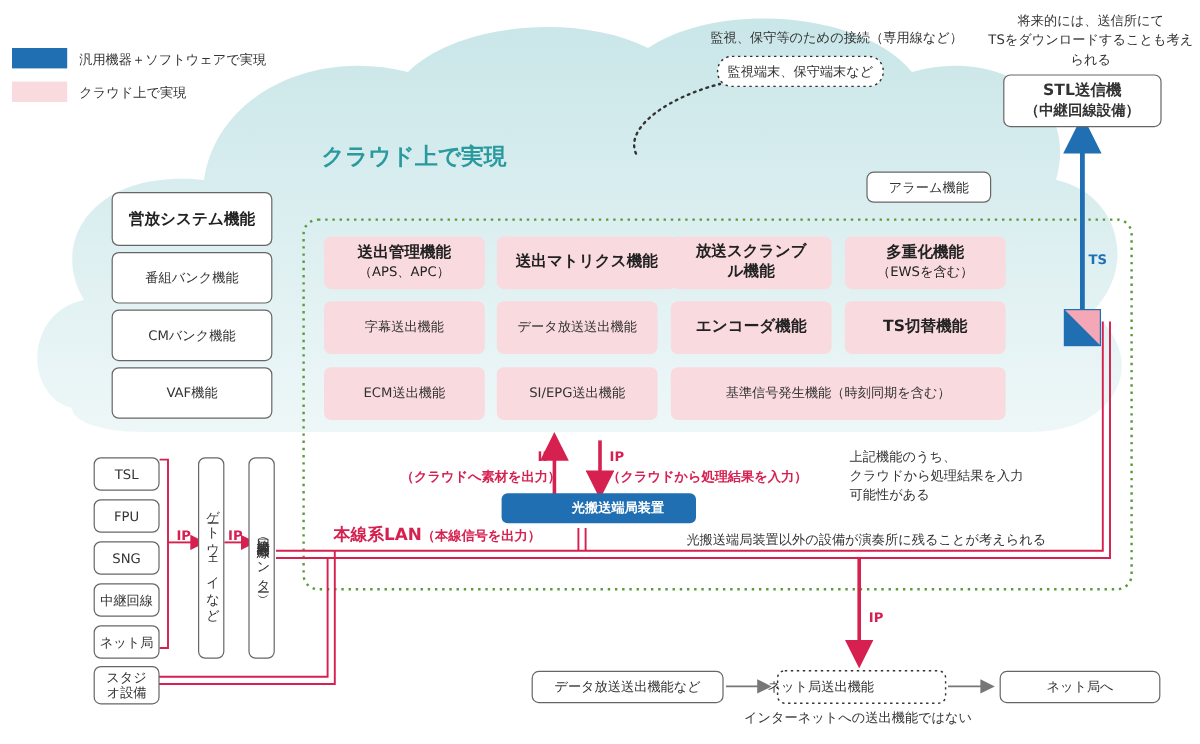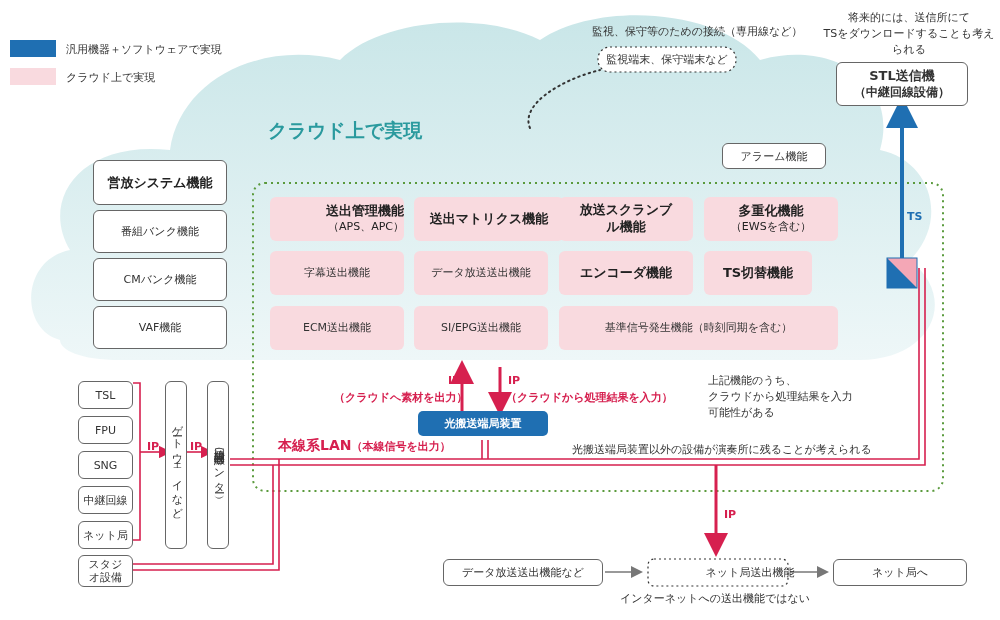--- a/index.html
+++ b/index.html
@@ -98,49 +98,49 @@
   <span>STL送信機</span>
   <span style="font-size:12px;">（中継回線設備）</span>
 </div>
 <div class="abs" style="left:907px;top:210px;font-size:11px;font-weight:bold;color:#1f6fb2;">TS</div>
 
 <div class="wbox" style="left:93px;top:160px;width:134px;height:45px;font-weight:bold;font-size:13px;color:#222;">営放システム機能</div>
 <div class="wbox" style="left:93px;top:210px;width:134px;height:43px;">番組バンク機能</div>
 <div class="wbox" style="left:93px;top:258px;width:134px;height:43px;">CMバンク機能</div>
 <div class="wbox" style="left:93px;top:306px;width:134px;height:43px;">VAF機能</div>
 
-<div class="pbox bold" style="left:270px;top:197px;width:134px;height:44px;flex-direction:column;align-items:flex-end;">
+<div class="pbox bold" style="left:270px;top:197px;width:134px;height:44px;flex-direction:column;">
   <span>送出管理機能</span>
   <span class="sub">（APS、APC）</span>
 </div>
 <div class="pbox bold" style="left:414px;top:197px;width:150px;height:44px;flex-direction:column;">
   <span>送出マトリクス機能</span>
 </div>
 <div class="pbox bold" style="left:559px;top:197px;width:134px;height:44px;padding:0 18px;">
   <span>放送スクランブル機能</span>
 </div>
 <div class="pbox bold" style="left:704px;top:197px;width:134px;height:44px;flex-direction:column;">
   <span>多重化機能</span>
   <span class="sub">（EWSを含む）</span>
 </div>
 
 <div class="pbox" style="left:270px;top:251px;width:134px;height:44px;">字幕送出機能</div>
 <div class="pbox" style="left:414px;top:251px;width:134px;height:44px;">データ放送送出機能</div>
 <div class="pbox bold" style="left:559px;top:251px;width:134px;height:44px;">エンコーダ機能</div>
-<div class="pbox bold" style="left:704px;top:251px;width:108px;height:44px;">TS切替機能</div>
+<div class="pbox bold" style="left:704px;top:251px;width:134px;height:44px;">TS切替機能</div>
 
 <div class="pbox" style="left:270px;top:306px;width:134px;height:44px;">ECM送出機能</div>
 <div class="pbox" style="left:414px;top:306px;width:134px;height:44px;">SI/EPG送出機能</div>
 <div class="pbox" style="left:559px;top:306px;width:279px;height:44px;">基準信号発生機能（時刻同期を含む）</div>
 
 <div class="ip" style="left:448px;top:374px;">IP</div>
 <div class="abs red" style="left:334px;top:390px;font-size:11px;font-weight:bold;">（クラウドへ素材を出力）</div>
 <div class="ip" style="left:508px;top:374px;">IP</div>
 <div class="abs red" style="left:506px;top:390px;font-size:11px;font-weight:bold;">（クラウドから処理結果を入力）</div>
-<div class="abs" style="left:418px;top:411px;width:130px;height:25px;background:#1f6fb2;border-radius:5px;color:#fff;font-size:11px;font-weight:bold;display:flex;align-items:center;justify-content:center;">光搬送端局装置</div>
+<div class="abs" style="left:418px;top:411px;width:130px;height:25px;background:#1f6fb2;border-radius:5px;color:#fff;font-size:11px;font-weight:bold;display:flex;align-items:center;justify-content:center;padding-left:32px;">光搬送端局装置</div>
 
 <div class="note" style="left:708px;top:373px;">
   <span>上記機能のうち、</span><br>
   <span>クラウドから処理結果を入力</span><br>
   <span>可能性がある</span>
 </div>
 <div class="note" style="left:572px;top:442px;">光搬送端局装置以外の設備が演奏所に残ることが考えられる</div>
 
 <div class="abs red" style="left:278px;top:437px;font-size:14px;font-weight:bold;white-space:nowrap;">
   <span>本線系LAN</span><span style="font-size:11px;">（本線信号を出力）</span>
@@ -154,15 +154,15 @@
 <div class="wbox" style="left:78px;top:555px;width:55px;height:32px;padding:0 6px;line-height:1.2;">スタジオ設備</div>
 
 <div class="ip" style="left:147px;top:440px;">IP</div>
 <div class="ip" style="left:190px;top:440px;">IP</div>
 <div class="ip" style="left:724px;top:508px;">IP</div>
 
 <div class="wbox vtext" style="left:165px;top:381px;width:22px;height:168px;">ゲートウェイなど</div>
 <div class="wbox vtext" style="left:207px;top:381px;width:22px;height:168px;">回線設備（回線センター）</div>
 
 <div class="wbox" style="left:443px;top:559px;width:160px;height:27px;">データ放送送出機能など</div>
-<div class="abs" style="left:680px;top:559px;width:140px;height:27px;display:flex;align-items:center;justify-content:center;font-size:11px;">ネット局送出機能</div>
+<div class="abs" style="left:614px;top:559px;width:140px;height:27px;display:flex;align-items:center;justify-content:center;font-size:11px;">ネット局送出機能</div>
 <div class="wbox" style="left:833px;top:559px;width:134px;height:27px;">ネット局へ</div>
 <div class="note" style="left:620px;top:591px;">インターネットへの送出機能ではない</div>
 
 </body></html>

